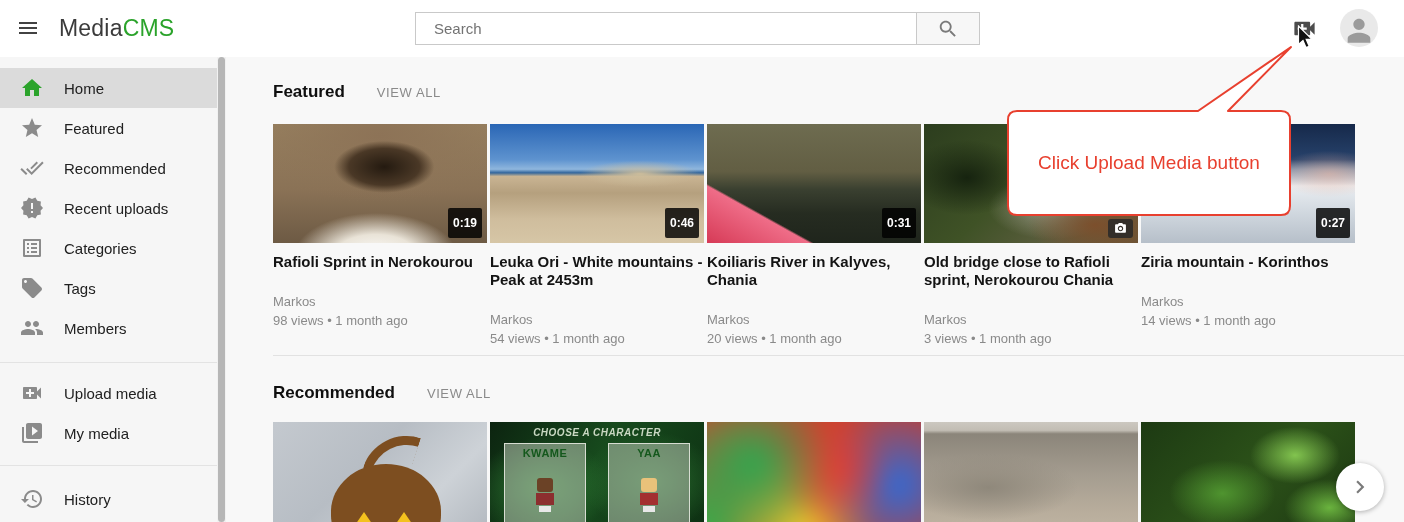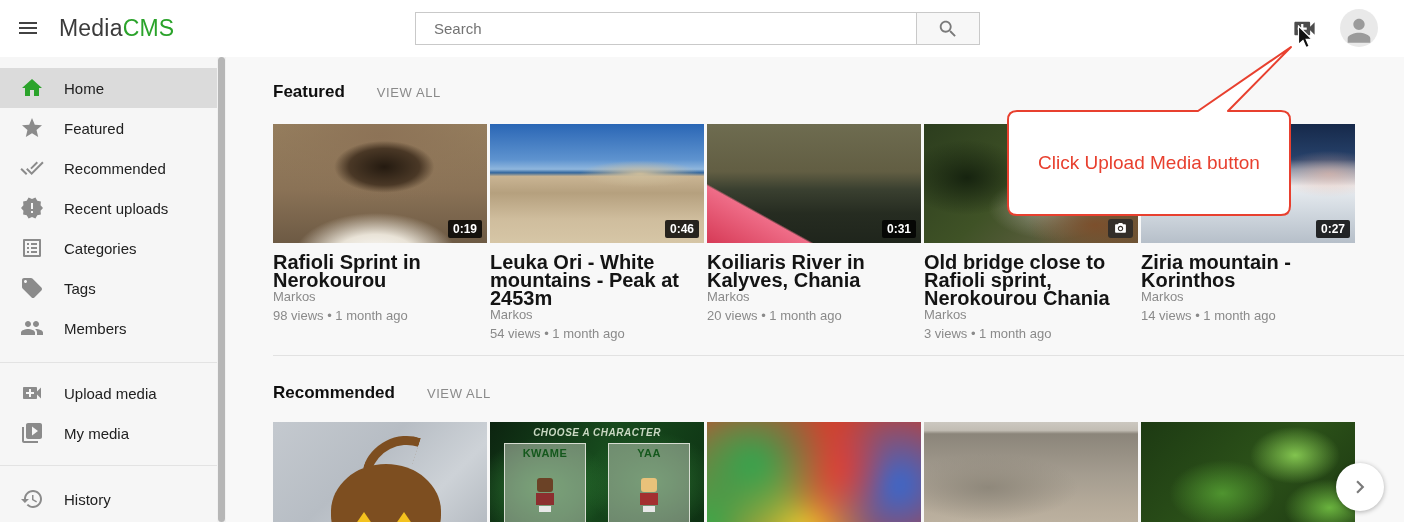--- a/index.html
+++ b/index.html
@@ -35,24 +35,24 @@
   
   .main { position:absolute; top:57px; left:226px; width:1178px; height:465px; overflow:hidden; }
   .section-head { position:absolute; left:47px; display:flex; align-items:baseline; }
   .section-title { font-size:17px; font-weight:bold; color:#0f0f0f; }
   .view-all { margin-left:32px; font-size:13px; font-weight:500; letter-spacing:0.6px; color:#8a8a8a; cursor:pointer; }
   .sec1-head { top:25px; }
   .row { position:absolute; left:47px; display:flex; gap:3px; }
   .row1 { top:67px; }
   .card { width:214px; }
   .thumb { position:relative; width:214px; height:119px; background:#ccc; cursor:pointer; overflow:hidden; }
-  .dur { position:absolute; right:5px; bottom:5px; background:rgba(0,0,0,0.82); color:#fff; font-size:12px; font-weight:bold; padding:2px 5px; border-radius:2px; }
+  .dur { position:absolute; right:5px; bottom:5px; background:rgba(0,0,0,0.82); color:#fff; font-size:12px; font-weight:bold; padding:8px 5px; border-radius:2px; }
   .cam-badge { position:absolute; right:5px; bottom:5px; background:rgba(40,40,40,0.85); padding:3px 6px; border-radius:3px; display:flex; }
-  .card-title { margin-top:10px; font-size:20px; font-weight:bold; line-height:18px; color:#141414; cursor:pointer; }
-  .card-author { margin-top:0; font-size:13px; color:#8a8a8a; }
+  .card-title { margin-top:10px; font-size:15px; font-weight:bold; line-height:18px; color:#141414; cursor:pointer; }
+  .card-author { margin-top:23px; font-size:13px; color:#8a8a8a; }
   .card-meta { margin-top:4px; font-size:13px; color:#8a8a8a; }
   .section-divider { position:absolute; top:298px; left:47px; right:0; border-top:1px solid #e2e2e2; }
   .sec2-head { top:326px; }
   .row2 { top:365px; }
 
   
   .t-fountain { background:
     radial-gradient(ellipse 62% 60% at 48% 112%, #ffffff 0%, #e9e3d7 32%, rgba(233,227,215,0) 62%),
     radial-gradient(ellipse 30% 28% at 52% 36%, #241a10 0%, #4a3826 55%, rgba(74,56,38,0) 78%),
     radial-gradient(ellipse 80% 70% at 50% 10%, #8d7357 0%, rgba(141,115,87,0) 80%),

